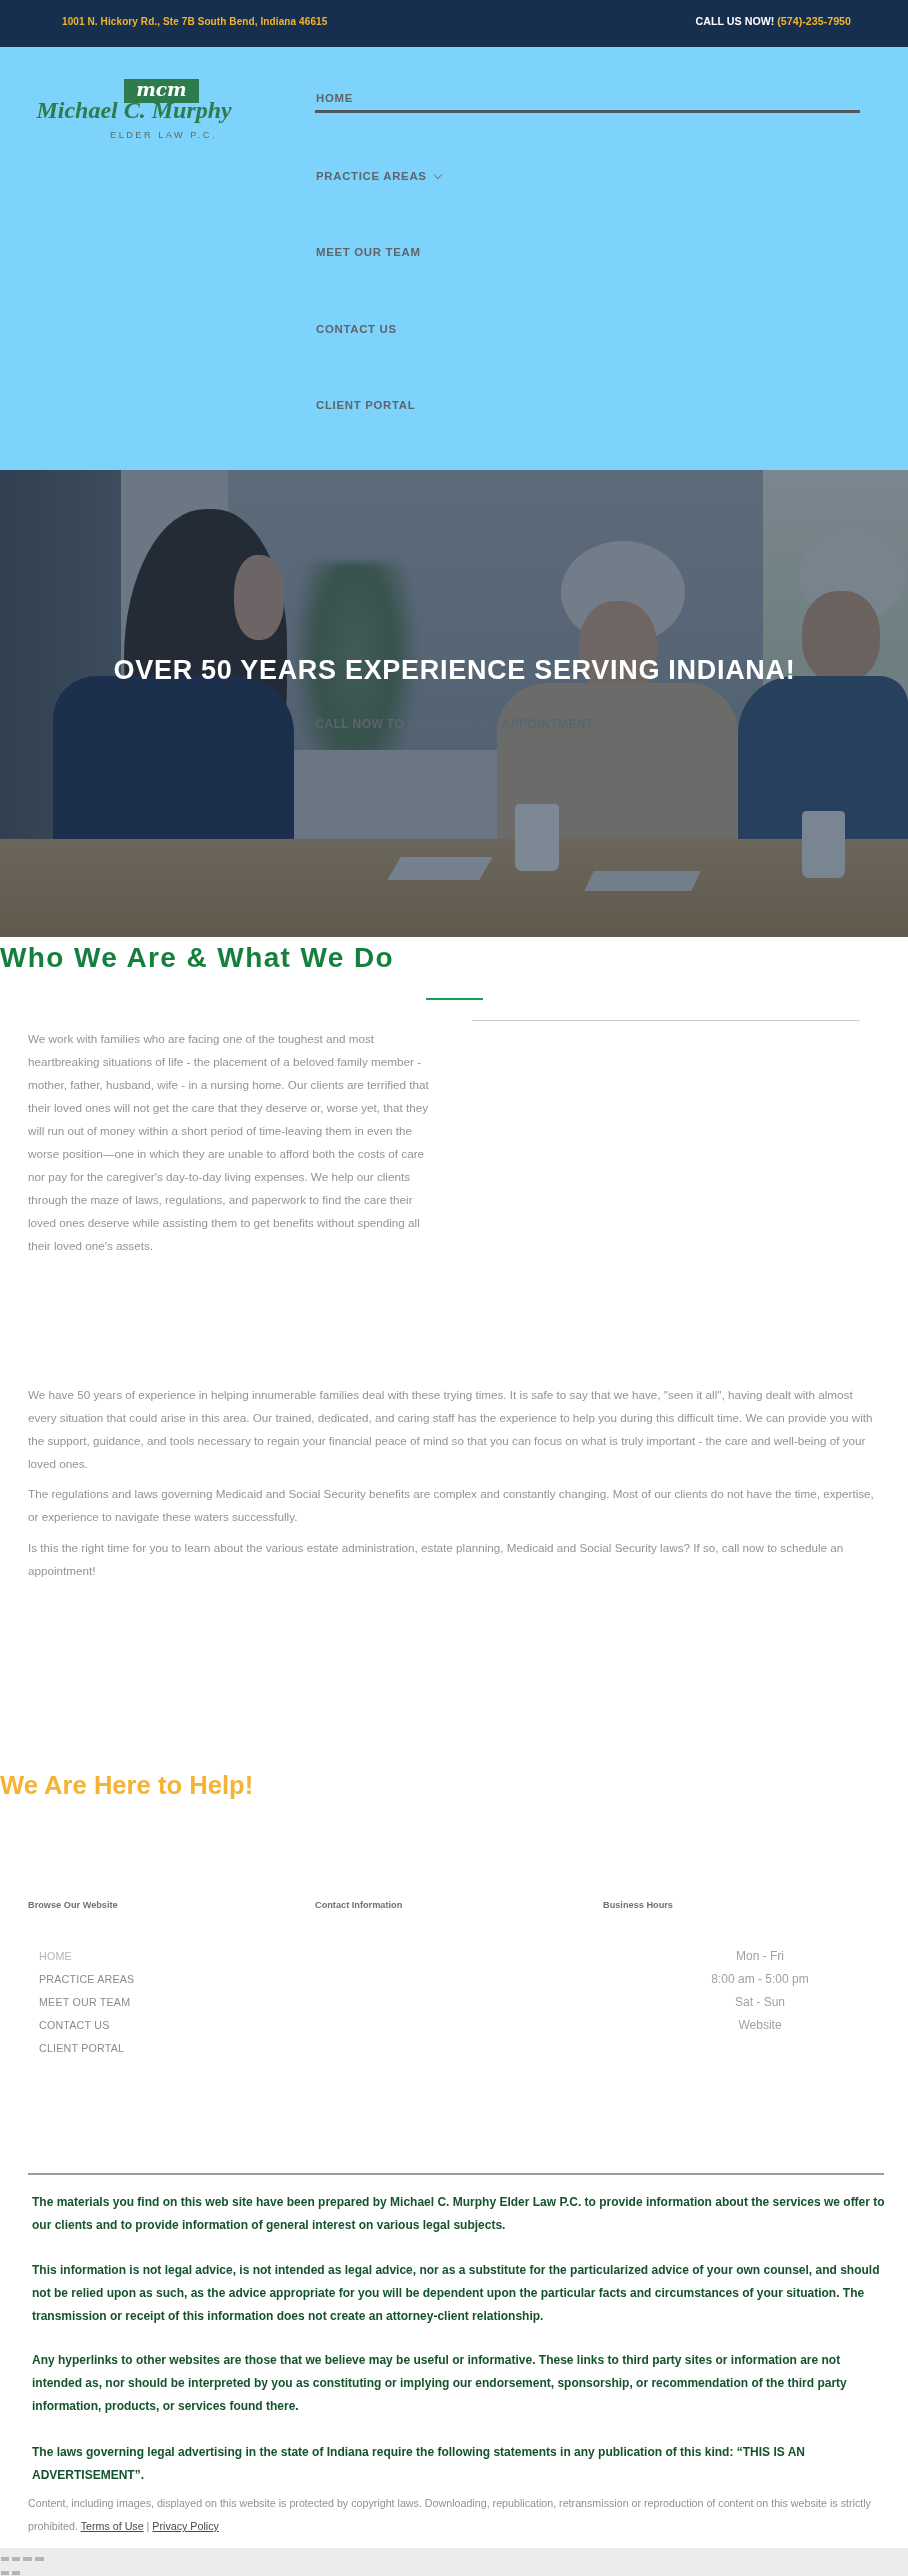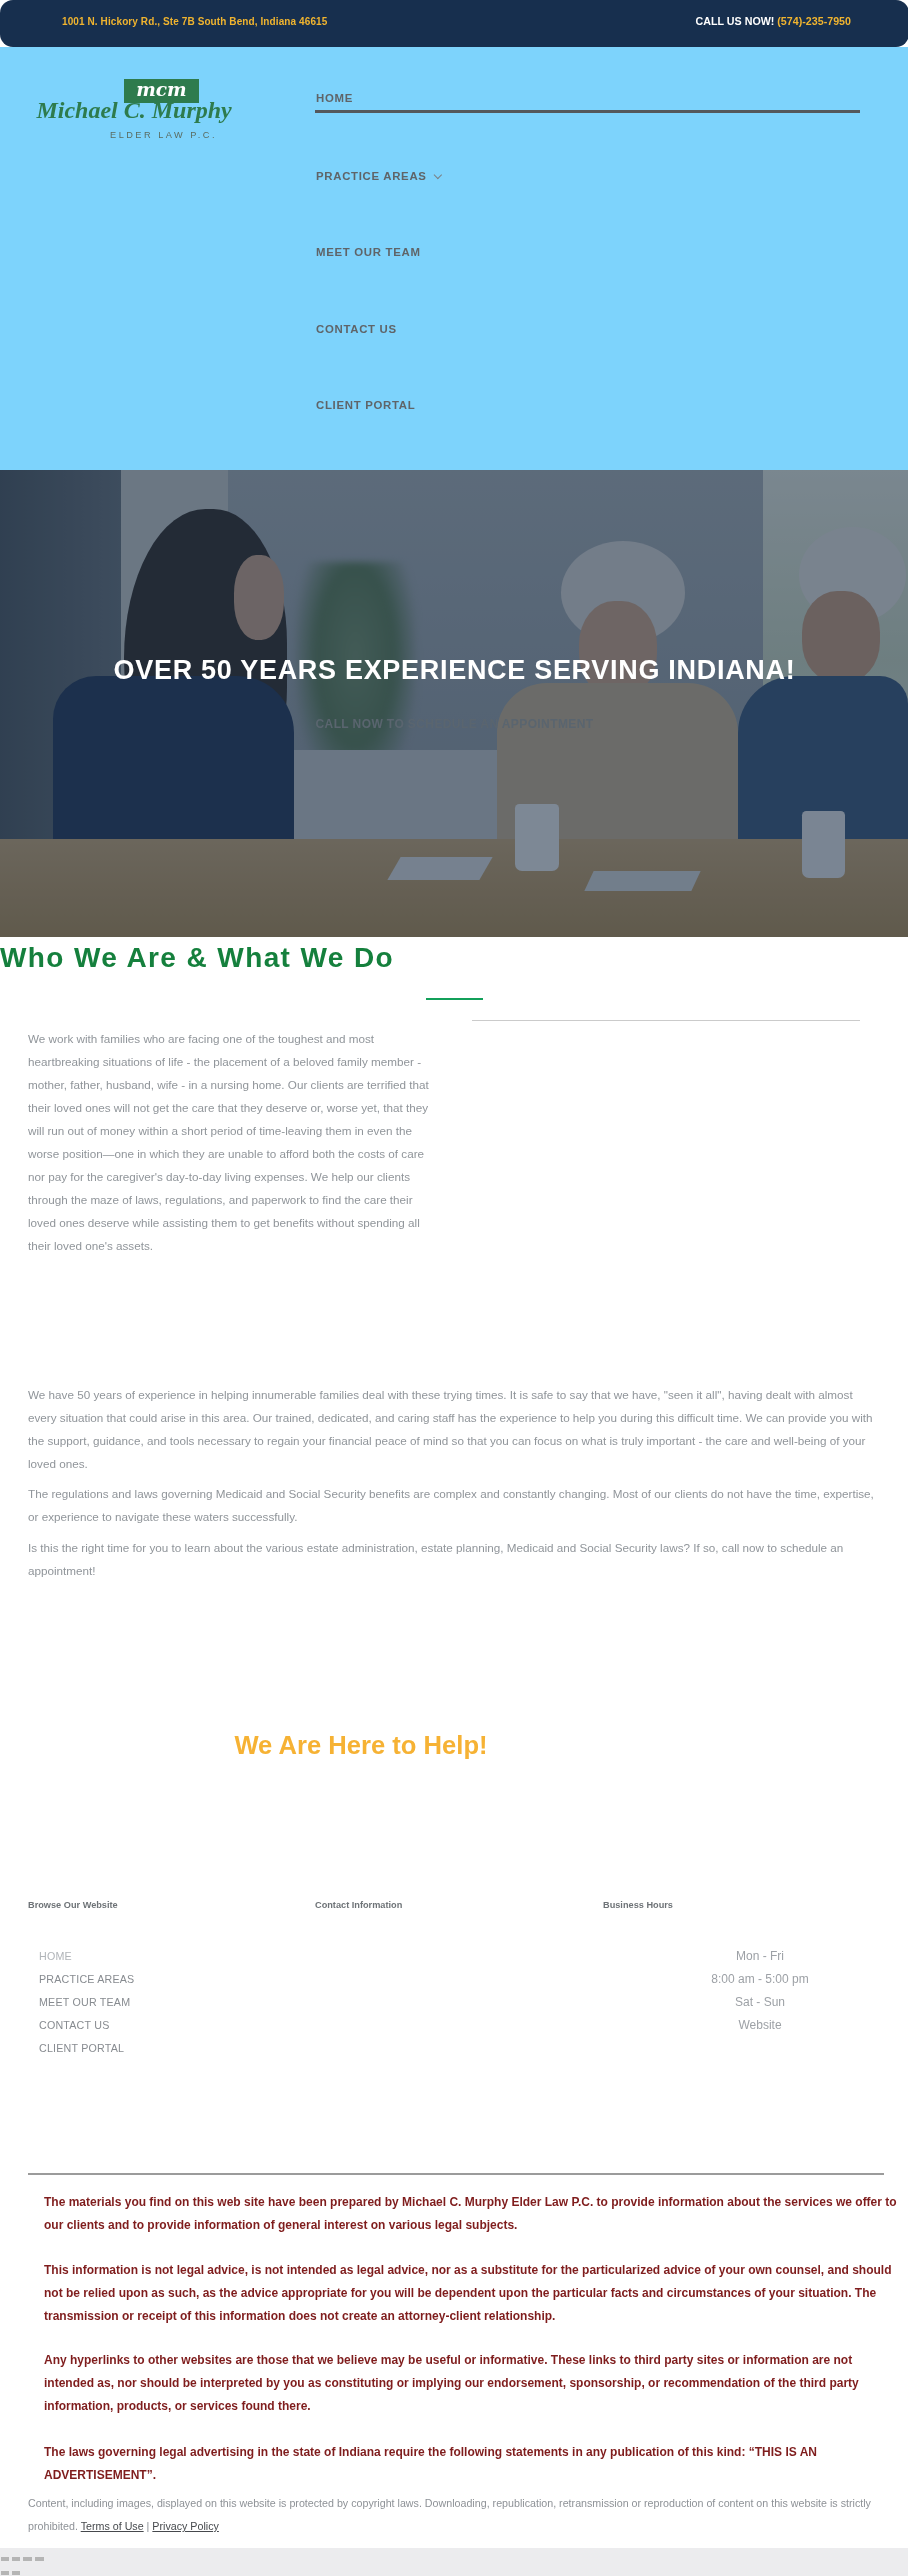--- a/index.html
+++ b/index.html
@@ -1,21 +1,21 @@
 <!DOCTYPE html>
 <html style="font-size:11.4px"><head>
 <meta charset="utf-8">
 <style>
   * { margin:0; padding:0; box-sizing:border-box; }
   html,body { background:#ffffff; }
   body { font-family:"Liberation Sans", sans-serif; }
   .page { position:relative; width:909px; height:2576px; background:#fff; overflow:hidden; }
 
   
-  .topbar { position:absolute; left:0; top:0; width:909px; height:47px; background:#172f4e;border-radius:13px; }
+  .topbar { position:absolute; left:0; top:0; width:909px; height:47px; background:#172f4e; }
   .topbar-address { position:absolute; left:62px; top:15.6px; font-size:10px; font-weight:bold; color:#f0b42f; letter-spacing:0.1px; }
   .topbar-call { position:absolute; right:58px; top:15px; font-size:10.7px; font-weight:bold; color:#ffffff;padding-left:24px; }
   .topbar-call .phone { color:#f0b42f; }
 
   
   .header { position:absolute; left:0; top:47px; width:909px; height:423px; background:#7dd3fc; }
   .logo { position:absolute; left:25px; top:16.3px; width:213px; height:92px; cursor:pointer; }
   .logo-box { position:absolute; left:99px; top:15.6px; width:75px; height:24px; background:#2e7b4d; color:#ffffff;
               font-family:"DejaVu Serif", serif; font-style:italic; font-weight:bold; font-size:18.5px;
               text-align:center; line-height:21px; overflow:hidden; }
@@ -64,38 +64,38 @@
                    font-size:28px; font-weight:bold; letter-spacing:1.4px; color:#15803d; }
   .about-dash { position:absolute; left:426px; top:998px; width:57px; height:2.1px; background:#13a05a; }
   .about-grayline { position:absolute; left:472px; top:1020px; width:388px; height:1.4px; background:#cbcbcb; }
   .body-text { position:absolute; font-size:11.7px; line-height:23px; color:#90959a; }
   .about-intro { left:28px; top:1027px; width:410px; }
   .about-p2 { left:28px; top:1383px; width:856px; }
   .about-p3 { left:28px; top:1482px; width:856px; }
   .about-p4 { left:28px; top:1536px; width:856px; }
 
   
-  .help-heading { position:absolute; left:0; top:1731px; width:722px; text-align:center;
+  .help-heading { position:absolute; left:0; top:1771px; width:722px; 
                   font-size:25.6px; font-weight:bold; color:#f6b234; }
 
   
   .fcol-heading { position:absolute; top:1900px; font-size:9.2px; font-weight:bold; color:#6e7377; }
   .fcol-browse { left:28px; } .fcol-contact { left:315px; } .fcol-hours { left:603px; }
   .footer-links { position:absolute; left:39px; top:1945px; list-style:none; }
   .footer-links li { font-size:10.7px; line-height:23px; color:#878b90; cursor:pointer; letter-spacing:0.2px; }
   .footer-links li.current { color:#b0b4b8; }
   .hours-block { position:absolute; left:682px; top:1945px; width:156px; text-align:center; }
   .hours-block div { font-size:12px; line-height:23px; color:#9da1a6; }
 
   
   .disc-heading { position:absolute; left:0; top:2129px; width:909px; text-align:center;
                   font-size:10.7px; font-weight:bold; letter-spacing:1.1px; color:#75797d; }
   .disc-divider { position:absolute; left:28px; top:2173px; width:856px; height:2.1px; background:#9b9b9b; }
-  .disc-p { position:absolute; left:44px; width:856px; font-size:12px; font-weight:bold;
-            line-height:23px; color:#7f1d1d; }
+  .disc-p { position:absolute; left:32px; width:856px; font-size:12px; font-weight:bold;
+            line-height:23px; color:#14532d; }
   .disc-p1 { top:2191px; } .disc-p2 { top:2259px; } .disc-p3 { top:2349px; } .disc-p4 { top:2441px; }
 
   
   .copyright { position:absolute; left:28px; top:2492px; width:856px; font-size:10.7px; line-height:23.4px; color:#8e9297; }
   .copyright a { color:#46494d; text-decoration:underline; cursor:pointer; }
 
   
   .bottom-strip { position:absolute; left:0; top:2548px; width:909px; height:28px; background:#ececee; }
   .dash { position:absolute; height:4.3px; background:#b5b5b5; }
   .d1 { left:1.4px;  top:9.2px; width:7.8px; }

